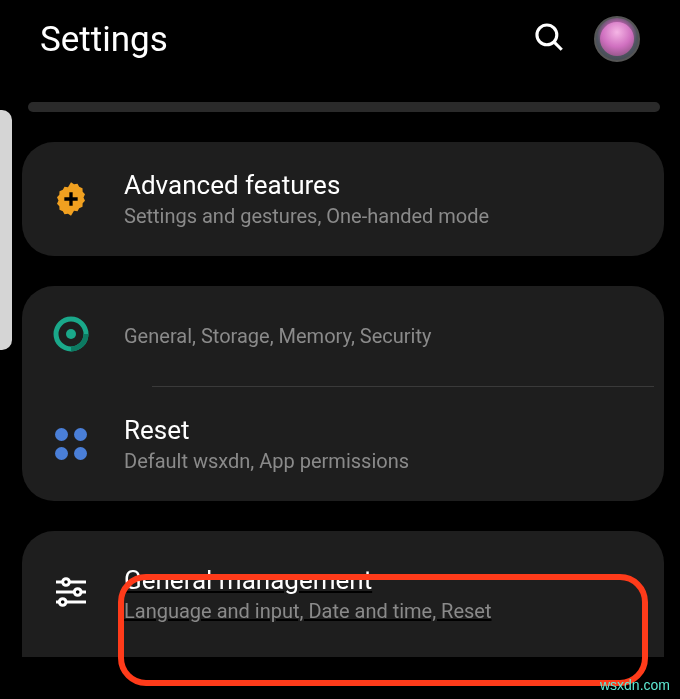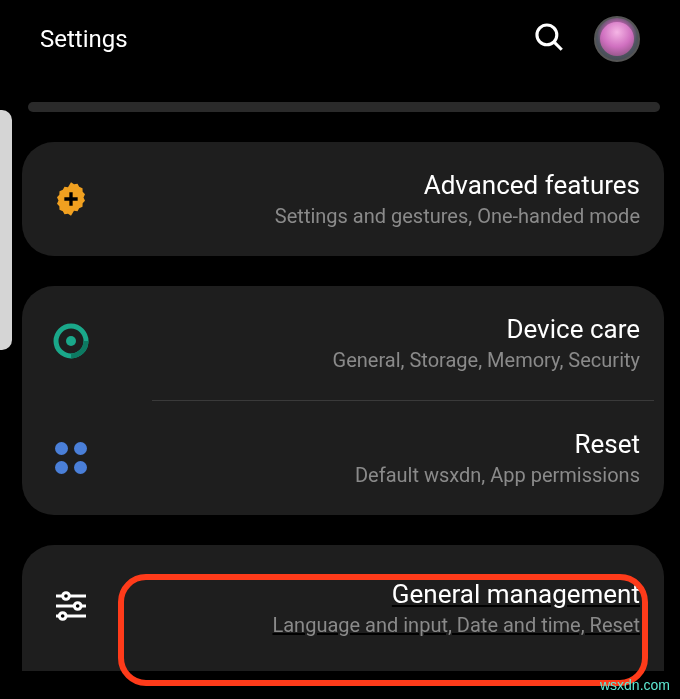--- a/index.html
+++ b/index.html
@@ -12,21 +12,21 @@
       position: relative;
     }
     .header {
       display: flex;
       align-items: center;
       justify-content: space-between;
       padding: 16px 40px 20px 40px;
     }
     .header-title {
       color: #fff;
-      font-size: 24px;
+      font-size: 35px;
       font-weight: 400;
     }
     .header-actions {
       display: flex;
       align-items: center;
       gap: 28px;
     }
     .search-icon svg { width: 34px; height: 34px; }
     .avatar {
       width: 46px;
@@ -58,21 +58,20 @@
       height: 240px;
       background: #d5d5d5;
       border-top-right-radius: 10px;
       border-bottom-right-radius: 10px;
     }
     .card {
       background: #1e1e1e;
       border-radius: 32px;
       margin: 0 16px 30px 22px;
       padding: 0;
-      text-align: right;
     }
     .row {
       display: flex;
       align-items: center;
       padding: 28px 24px;
       gap: 28px;
     }
     .icon-slot {
       width: 50px;
       display: flex;
@@ -183,21 +182,20 @@
     <div class="icon-slot">
       <div class="ring-icon">
         <svg viewBox="0 0 24 24">
           <circle cx="12" cy="12" r="9" fill="none" stroke="#1aa88a" stroke-width="3"></circle>
           <circle cx="12" cy="12" r="9" fill="none" stroke="#0d7a62" stroke-width="3" stroke-dasharray="14 50"></circle>
           <circle cx="12" cy="12" r="3" fill="#1aa88a"></circle>
         </svg>
       </div>
     </div>
     <div class="row-text">
-      <div class="row-title">Device care</div>
       <div class="row-sub">General, Storage, Memory, Security</div>
     </div>
   </div>
   <div class="divider"></div>
   <div class="row">
     <div class="icon-slot">
       <div class="dots-icon">
         <span></span>
           <span></span>
           <span></span>

